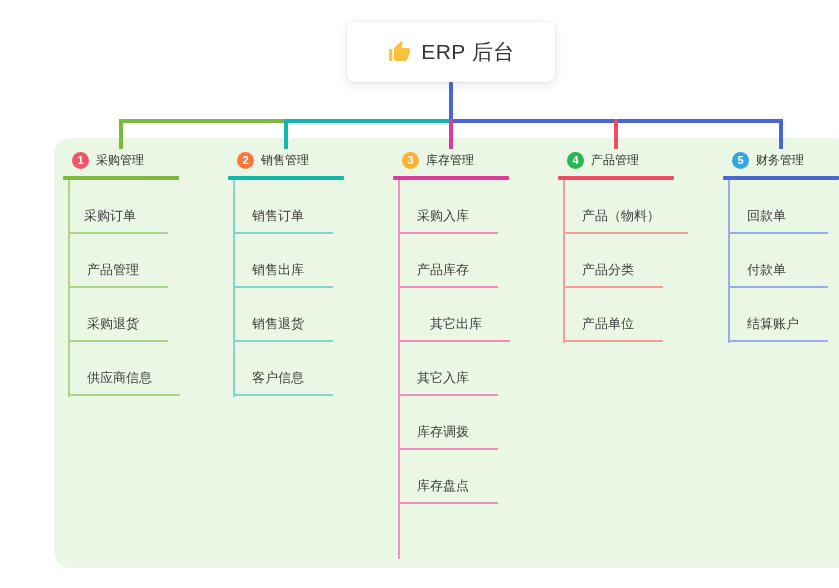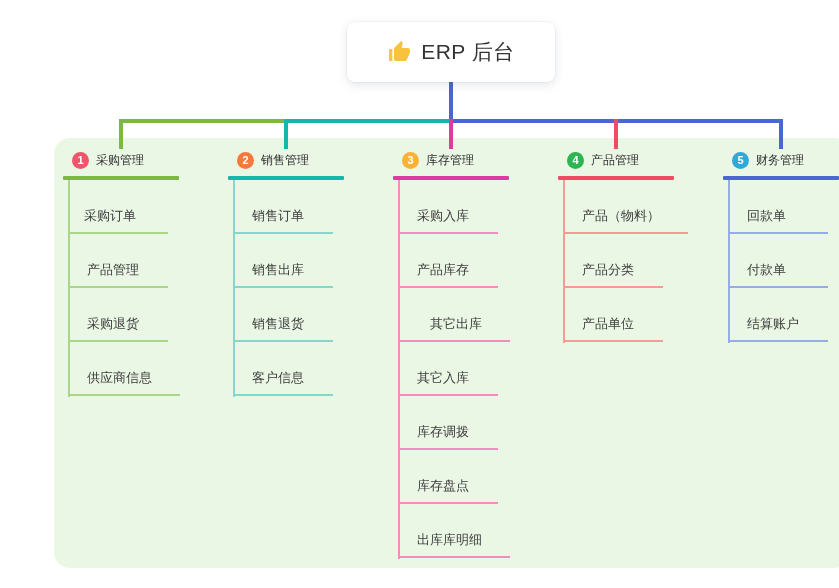--- a/index.html
+++ b/index.html
@@ -140,23 +140,20 @@
         </div>
         <div class="child-row" style="border-bottom: 2px solid rgb(244, 140, 192);">
           <span>其它入库</span>
         </div>
         <div class="child-row" style="border-bottom: 2px solid rgb(244, 140, 192);">
           <span>库存调拨</span>
         </div>
         <div class="child-row" style="border-bottom: 2px solid rgb(244, 140, 192);">
           <span>库存盘点</span>
         </div>
-        <div class="child-row" style="border-bottom: 2px solid rgb(244, 140, 192);">
-          <span>出库库明细</span>
-        </div>
       </div>
   </div>
     <div class="branch" style="left: 526px; top: 148px;">
     <div class="branch-head">
       <span class="badge" style="background: rgb(44, 181, 82);">4</span>
       <span class="branch-title">产品管理</span>
     </div>
     <div class="thick-underline" style="background: rgb(239, 75, 99);"></div>
     <div class="children">
         <div class="trunk" style="background: rgb(245, 156, 150); height: 163px;"></div>

